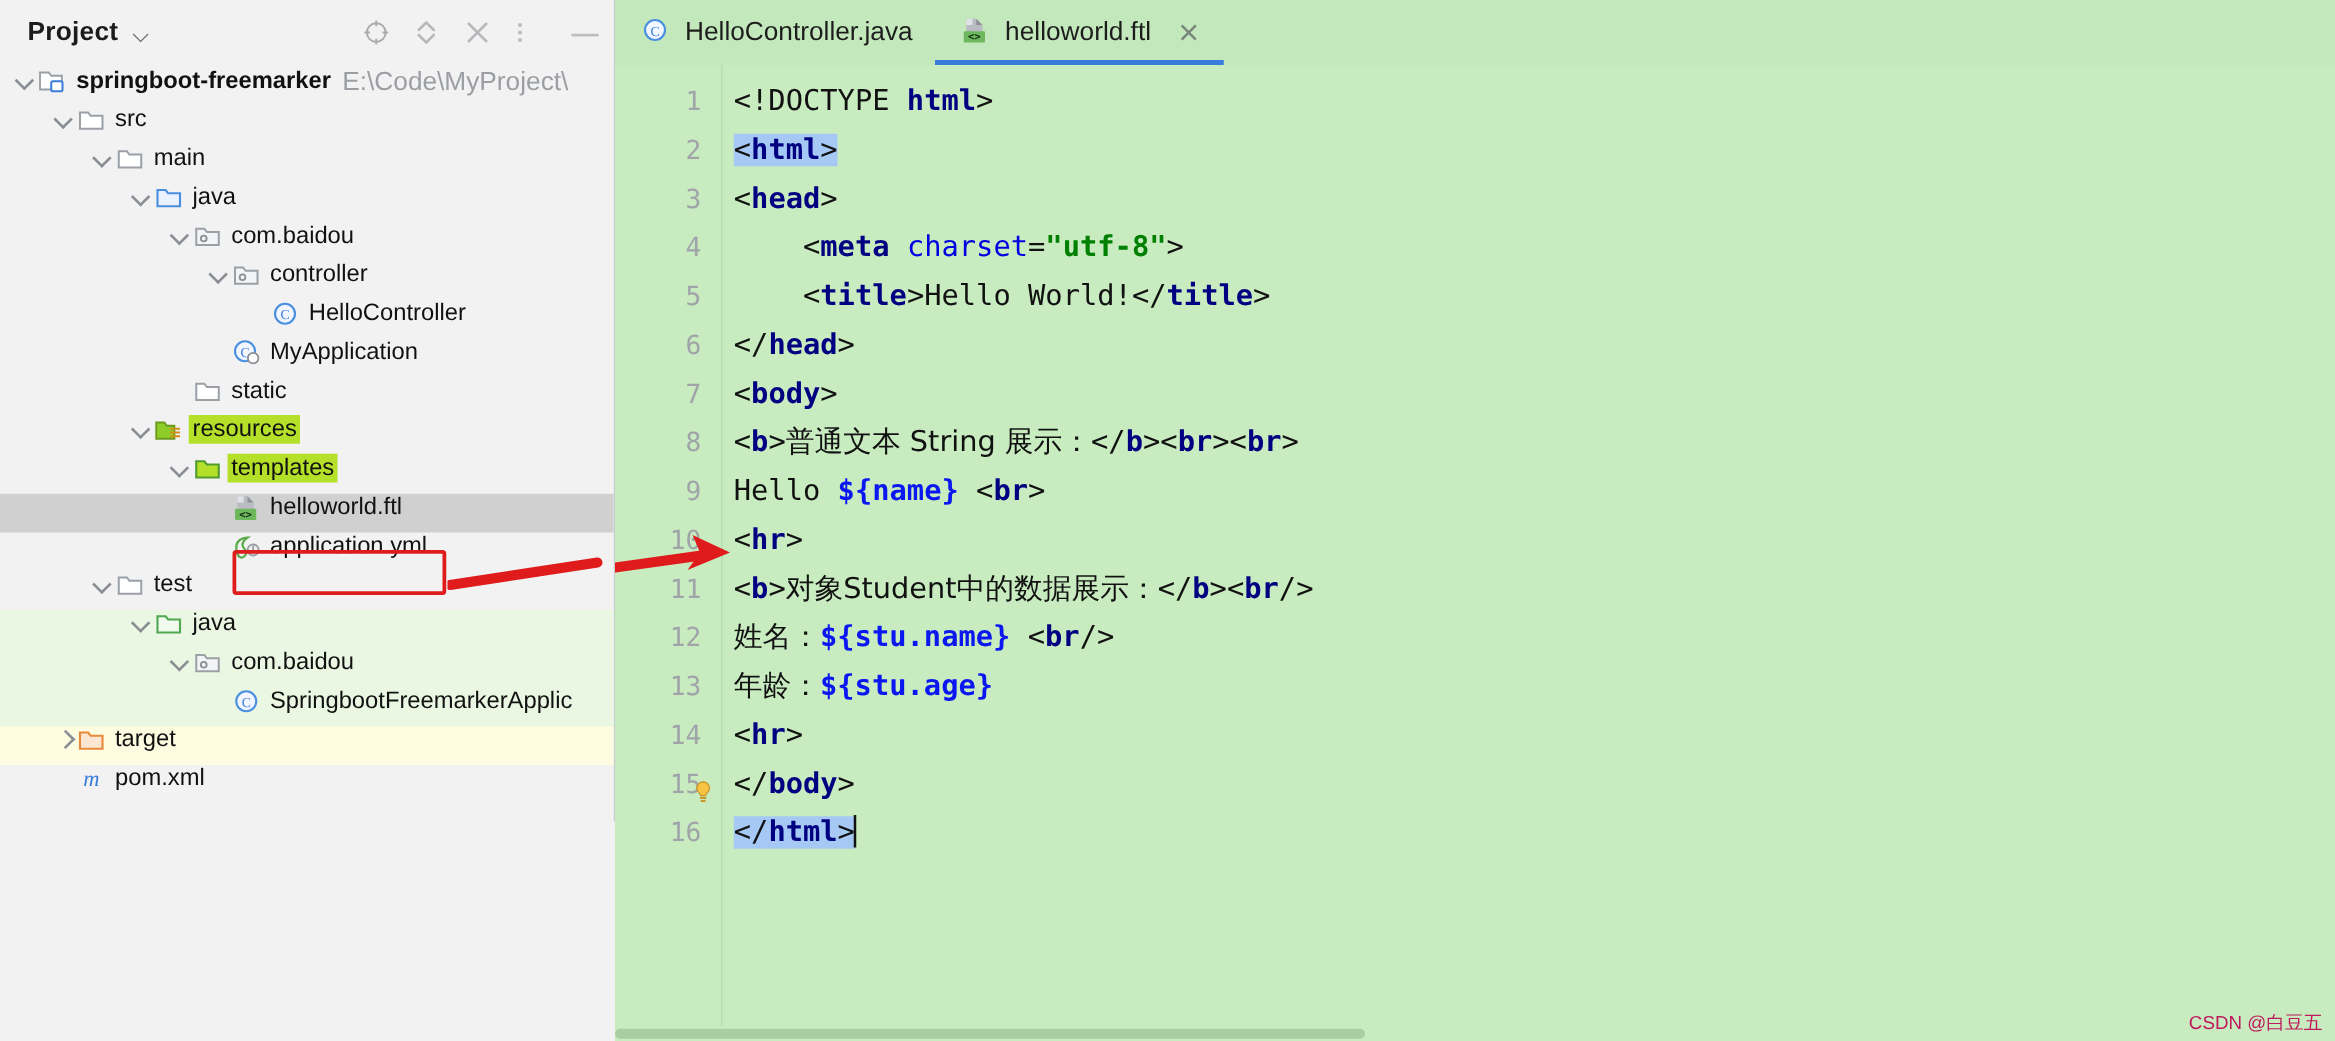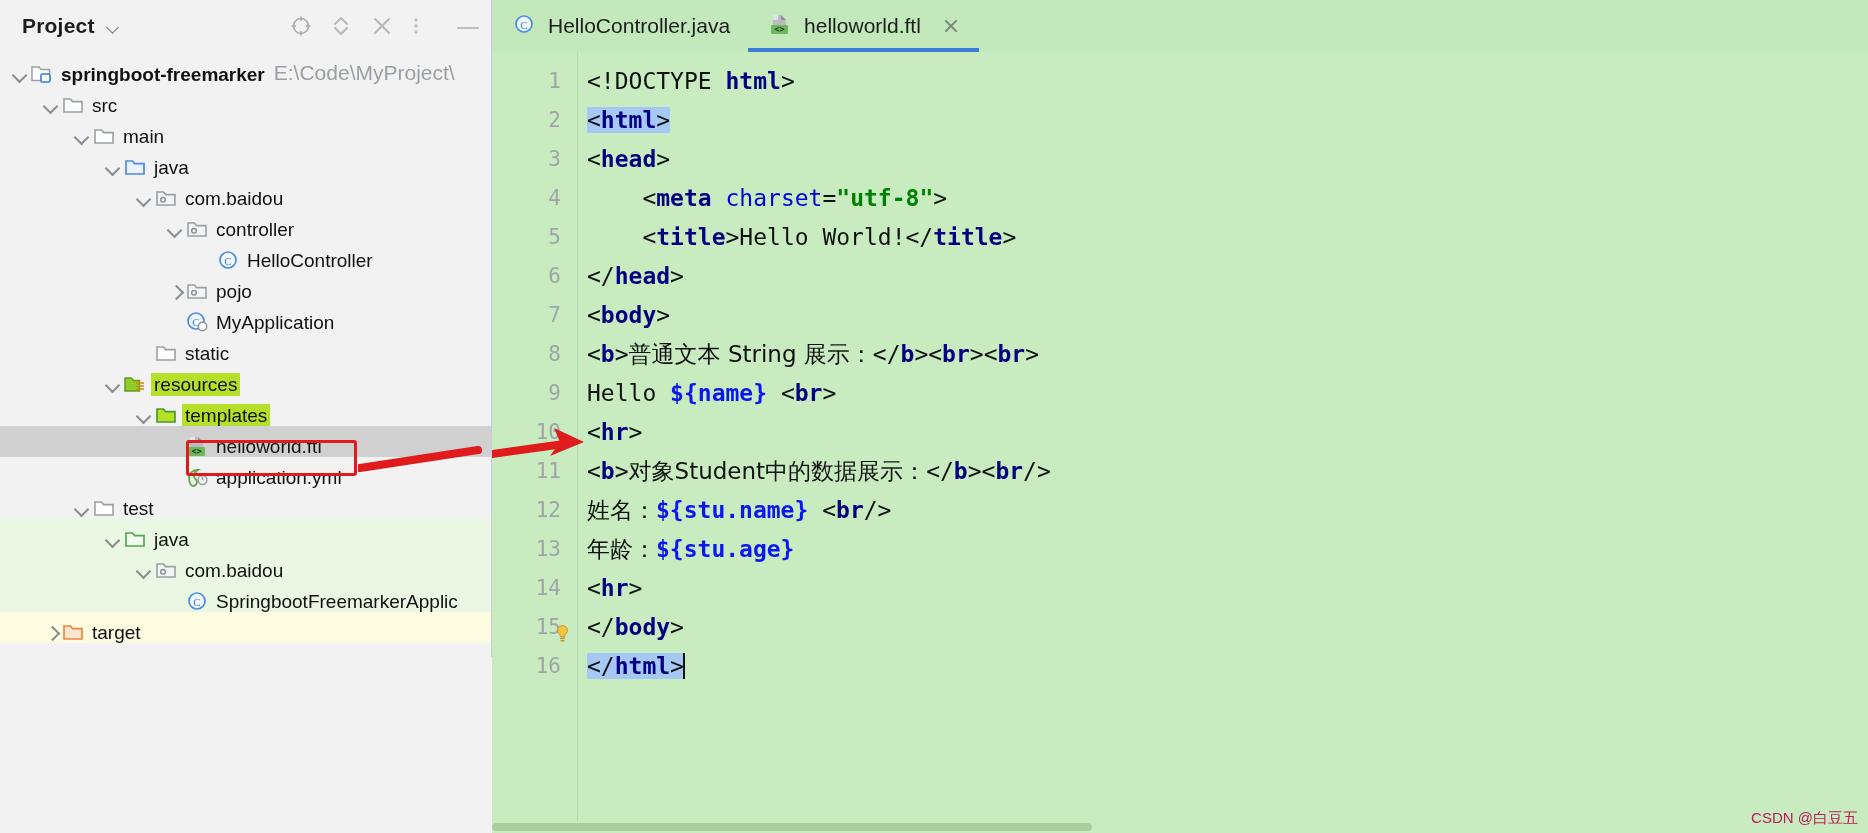--- a/index.html
+++ b/index.html
@@ -42,21 +42,21 @@
   }
   .pane-tools {
     margin-left: auto; display: flex; align-items: center; gap: 17px;
   }
   .tool-ico { width: 24px; height: 24px; position: relative; opacity: .72; }
   .tool-ico svg { display: block; }
 
   
   .tree { padding-top: 2px; font-size: 19px; color: #111; }
   .row {
-    height: 31px; display: flex; align-items: flex-end;
+    height: 31px; display: flex; align-items: flex-start;
     white-space: nowrap; position: relative;
   }
   .row .twisty {
     width: 20px; height: 20px; position: relative; flex: 0 0 20px;
   }
   .row .twisty.open::before {
     content: ""; position: absolute; left: 4px; top: 5px;
     width: 9px; height: 9px;
     border-left: 2px solid #8a8e94; border-bottom: 2px solid #8a8e94;
     transform: rotate(-45deg);
@@ -283,31 +283,20 @@
         <div class="row">
           <span style="display: inline-block; width: 196px; flex: 0 0 196px;"></span>
           <span class="twisty "></span>
           <span class="ico">
             <svg width="24" height="22" viewBox="0 0 24 22">
               <circle cx="12" cy="11" r="8" fill="#f2f7ff" stroke="#4a8fe0" stroke-width="1.7"></circle>
               <text x="12" y="15.5" font-size="11" font-family="Liberation Serif, serif" fill="#3a7cdb" text-anchor="middle">C</text>
             </svg>
           </span>
           <span class="label">HelloController</span>
-        </div>
-        <div class="row">
-          <span style="display: inline-block; width: 165px; flex: 0 0 165px;"></span>
-          <span class="twisty closed"></span>
-          <span class="ico">
-            <svg width="24" height="22" viewBox="0 0 24 22">
-              <path d="M3 5h6.5l2 2.6h9.5v10.4H3z" fill="#f3f4f6" stroke="#9aa0a6" stroke-width="1.6"></path>
-              <circle cx="9" cy="12.8" r="2.3" fill="none" stroke="#8b9096" stroke-width="1.5"></circle>
-            </svg>
-          </span>
-          <span class="label">pojo</span>
         </div>
         <div class="row">
           <span style="display: inline-block; width: 165px; flex: 0 0 165px;"></span>
           <span class="twisty "></span>
           <span class="ico">
             <svg width="26" height="22" viewBox="0 0 26 22">
               <circle cx="11" cy="10" r="8" fill="#f2f7ff" stroke="#4a8fe0" stroke-width="1.7"></circle>
               <text x="11" y="14.5" font-size="11" font-family="Liberation Serif, serif" fill="#3a7cdb" text-anchor="middle">C</text>
               <circle cx="17.5" cy="15.5" r="4.2" fill="#fff" stroke="#8b9096" stroke-width="1.4"></circle>
             </svg>

